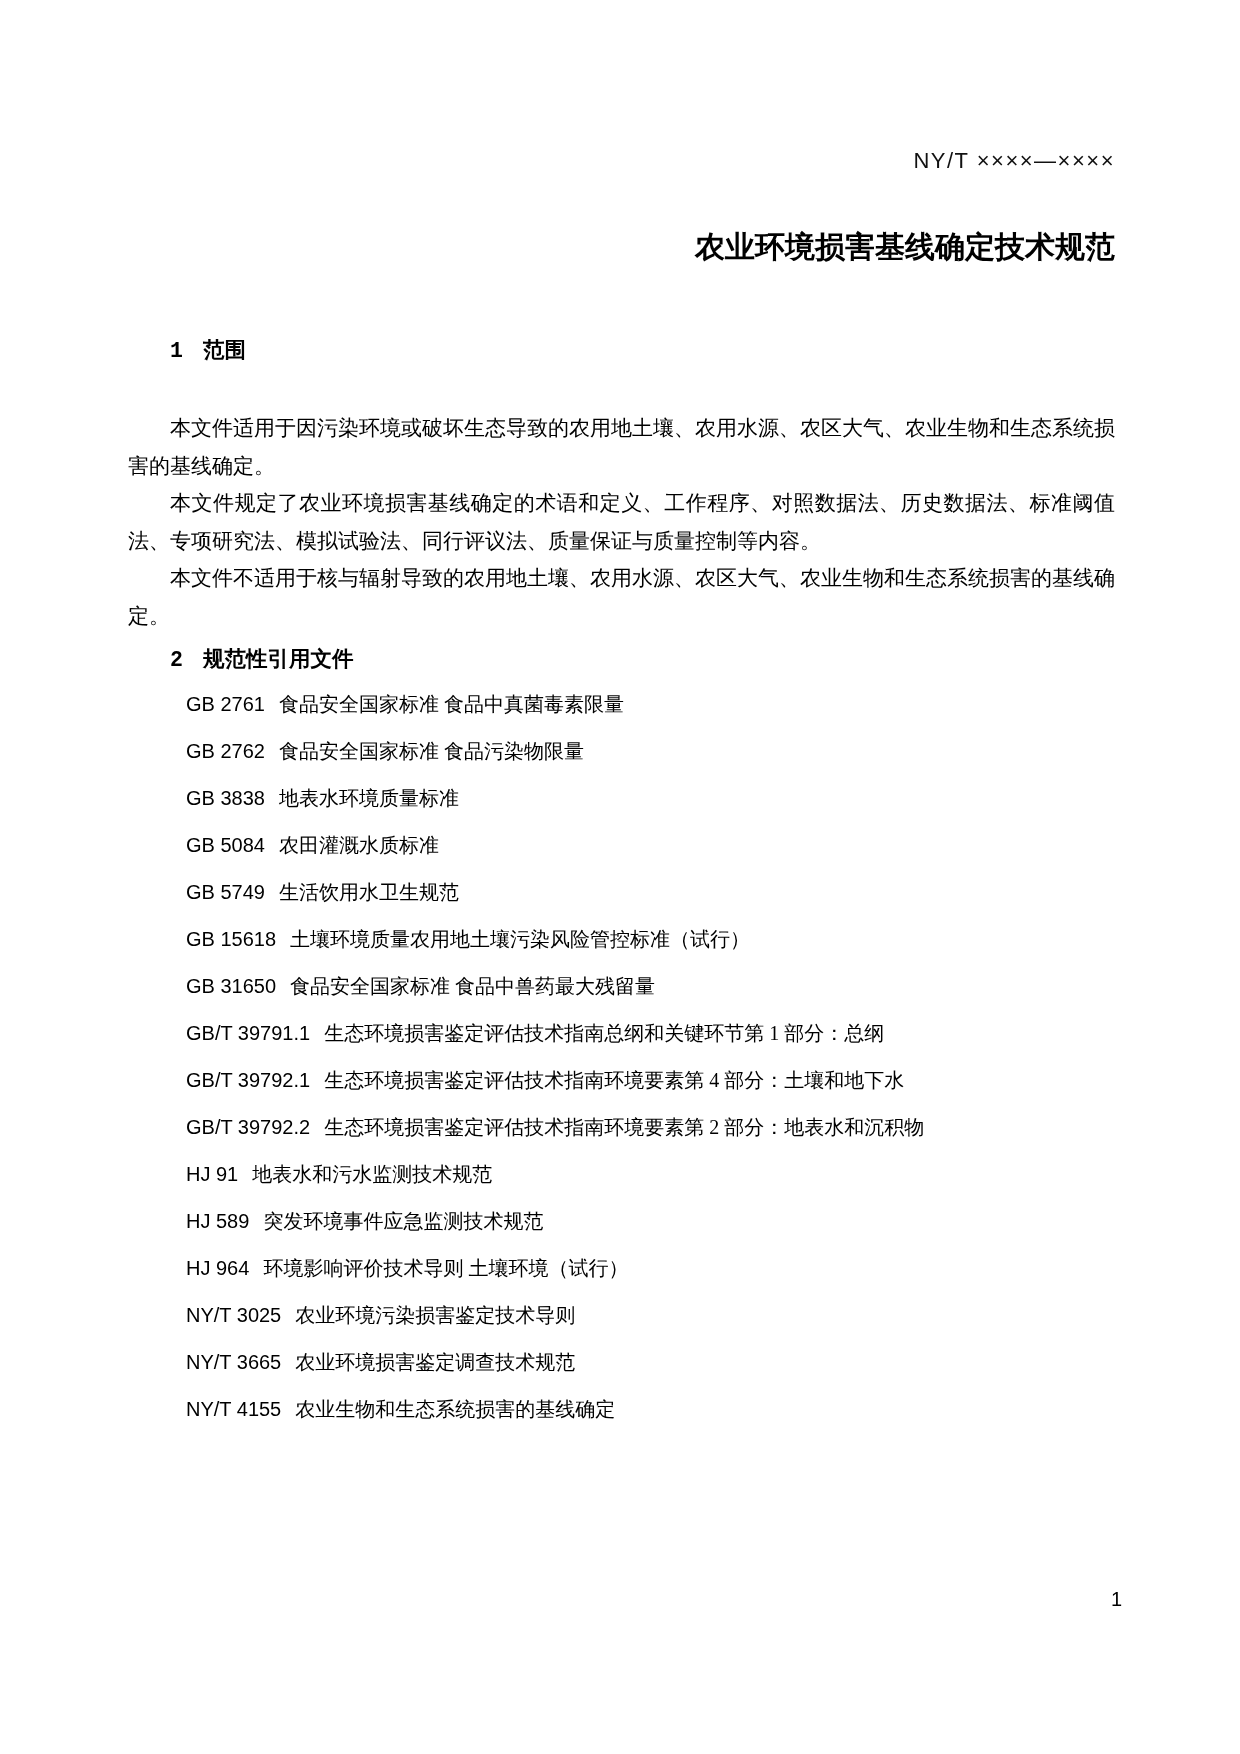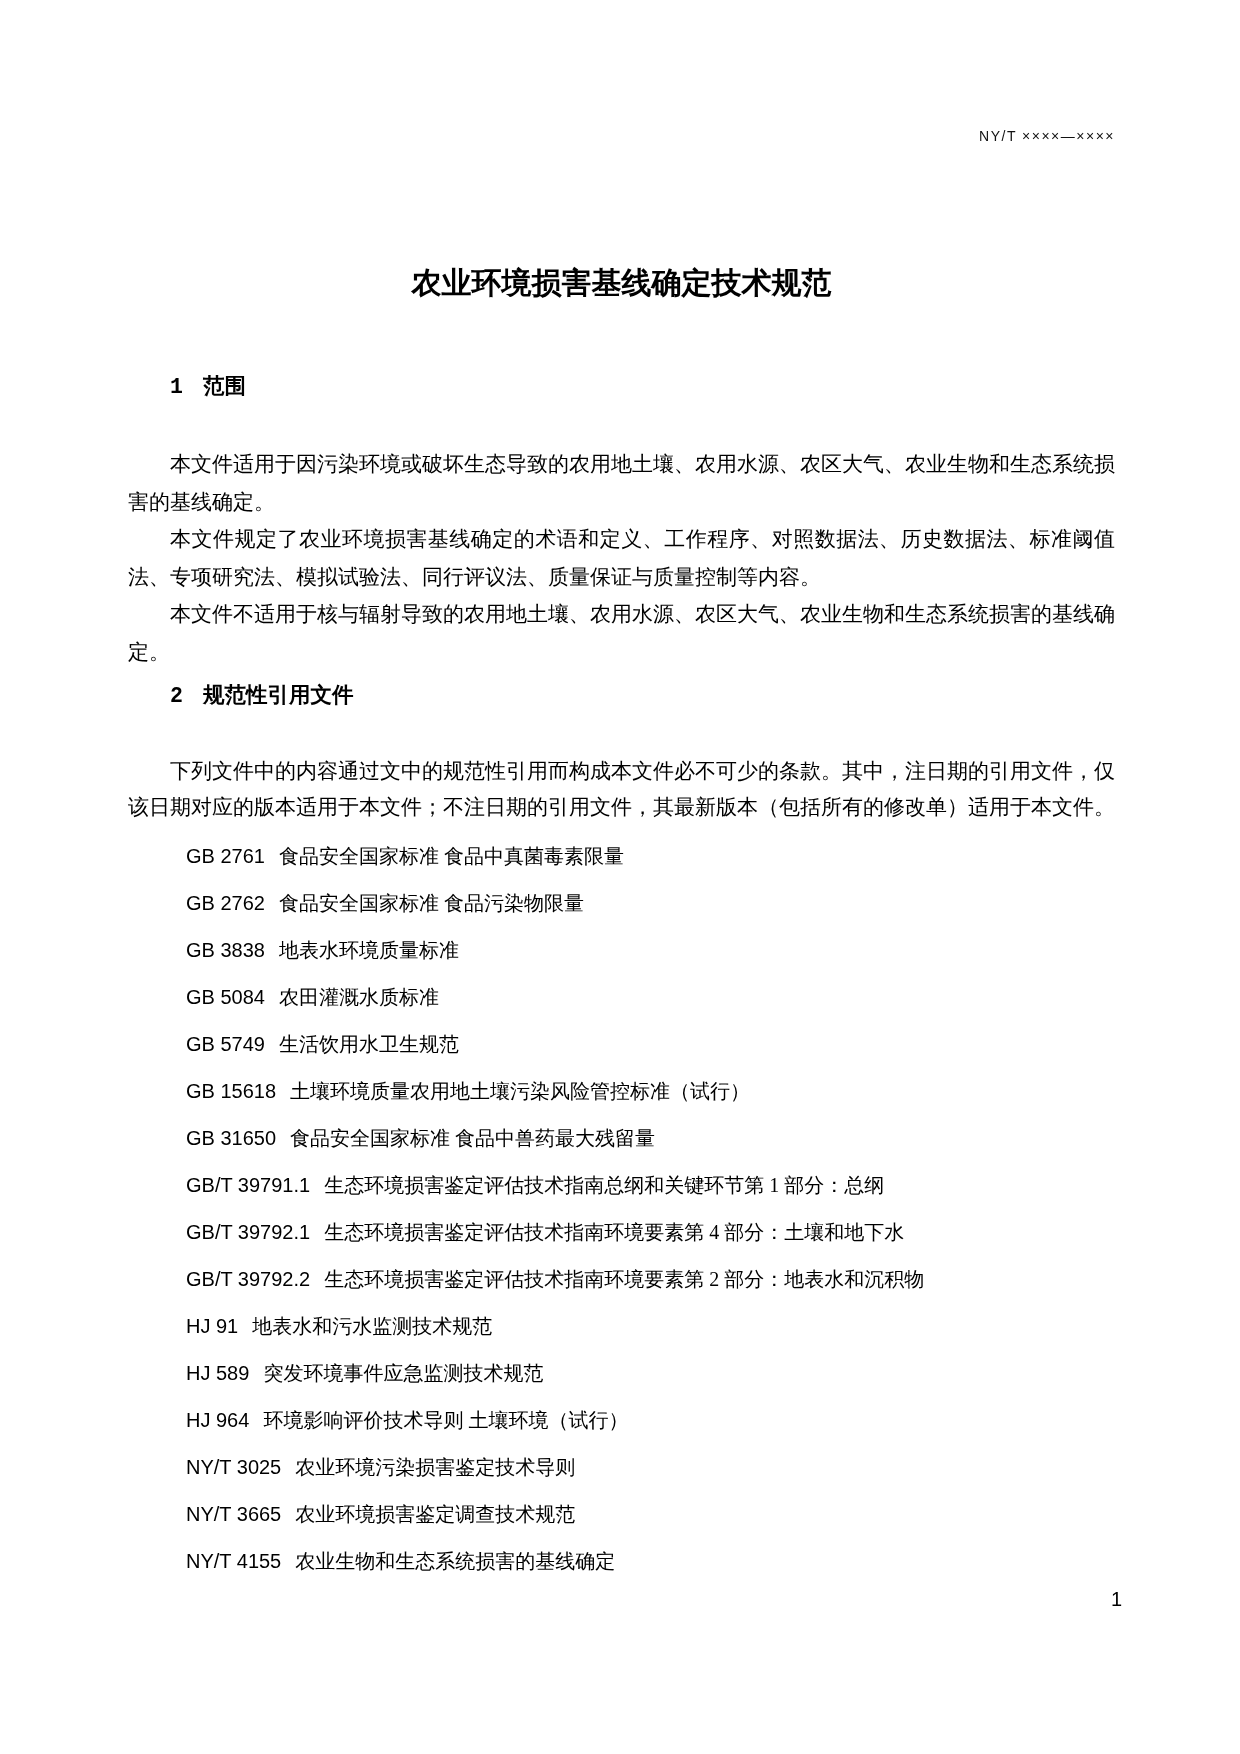--- a/index.html
+++ b/index.html
@@ -14,27 +14,28 @@
     background: #ffffff;
     color: #000000;
     overflow: hidden;
   }
   .content {
     padding: 128px 125px 0 128px;
   }
   .header-code {
     text-align: right;
     font-family: "Liberation Sans", "DejaVu Sans", sans-serif;
-    font-size: 14px;
+    font-size: 22px;
     letter-spacing: 1.5px;
     color: #111111;
+    margin-top: 20px;
   }
   .doc-title {
-    margin: 120px 0 0 0;
-    text-align: center;
+    margin: 54px 0 0 0;
+    text-align: right;
     font-family: "Liberation Sans", "DejaVu Sans", sans-serif;
     font-weight: 700;
     font-size: 30px;
     line-height: 38px;
   }
   .sec-heading {
     margin: 0;
     padding-left: 42px;
     font-family: Liberation Mono, monospace;
     font-weight: 700;
@@ -102,21 +103,20 @@
     <div class="paras">
       <p class="para">本文件适用于因污染环境或破坏生态导致的农用地土壤、农用水源、农区大气、农业生物和生态系统损害的基线确定。</p>
       <p class="para">本文件规定了农业环境损害基线确定的术语和定义、工作程序、对照数据法、历史数据法、标准阈值法、专项研究法、模拟试验法、同行评议法、质量保证与质量控制等内容。</p>
       <p class="para">本文件不适用于核与辐射导致的农用地土壤、农用水源、农区大气、农业生物和生态系统损害的基线确定。</p>
     </div>
 
     <h2 class="sec-heading sec2-heading">
       <span class="sec-num">2</span><span>规范性引用文件</span>
     </h2>
 
-    <p class="para intro-para">下列文件中的内容通过文中的规范性引用而构成本文件必不可少的条款。其中，注日期的引用文件，仅该日期对应的版本适用于本文件；不注日期的引用文件，其最新版本（包括所有的修改单）适用于本文件。</p>
 
     <div class="refs">
       <p class="ref"><span class="code">GB 2761</span><span>食品安全国家标准 食品中真菌毒素限量</span></p>
       <p class="ref"><span class="code">GB 2762</span><span>食品安全国家标准 食品污染物限量</span></p>
       <p class="ref"><span class="code">GB 3838</span><span>地表水环境质量标准</span></p>
       <p class="ref"><span class="code">GB 5084</span><span>农田灌溉水质标准</span></p>
       <p class="ref"><span class="code">GB 5749</span><span>生活饮用水卫生规范</span></p>
       <p class="ref"><span class="code">GB 15618</span><span>土壤环境质量农用地土壤污染风险管控标准（试行）</span></p>
       <p class="ref"><span class="code">GB 31650</span><span>食品安全国家标准 食品中兽药最大残留量</span></p>
       <p class="ref"><span class="code">GB/T 39791.1</span><span>生态环境损害鉴定评估技术指南总纲和关键环节第 1 部分：总纲</span></p>

